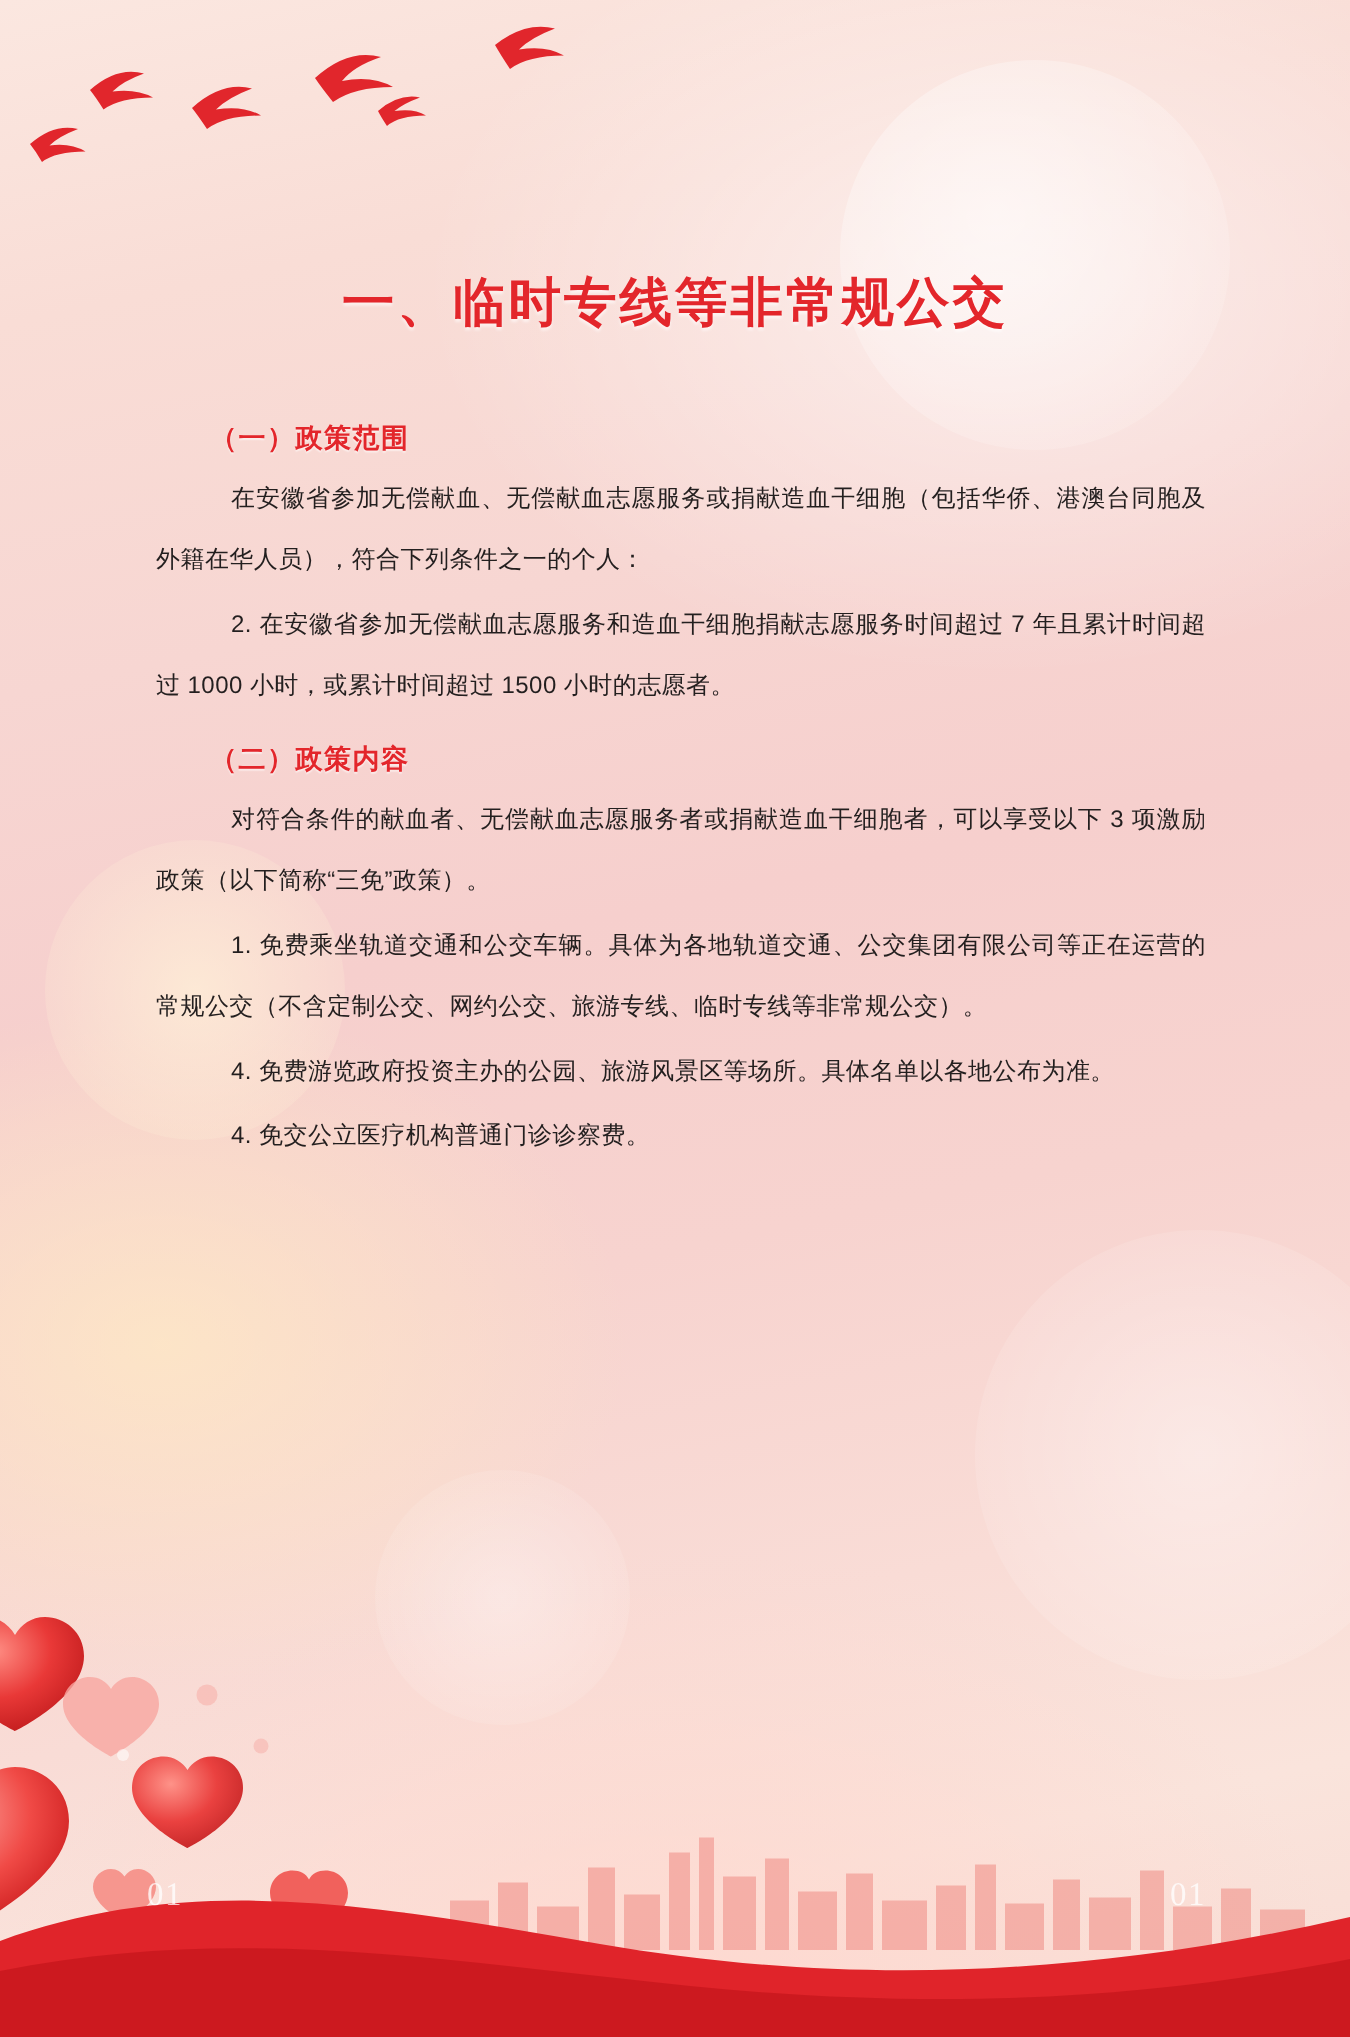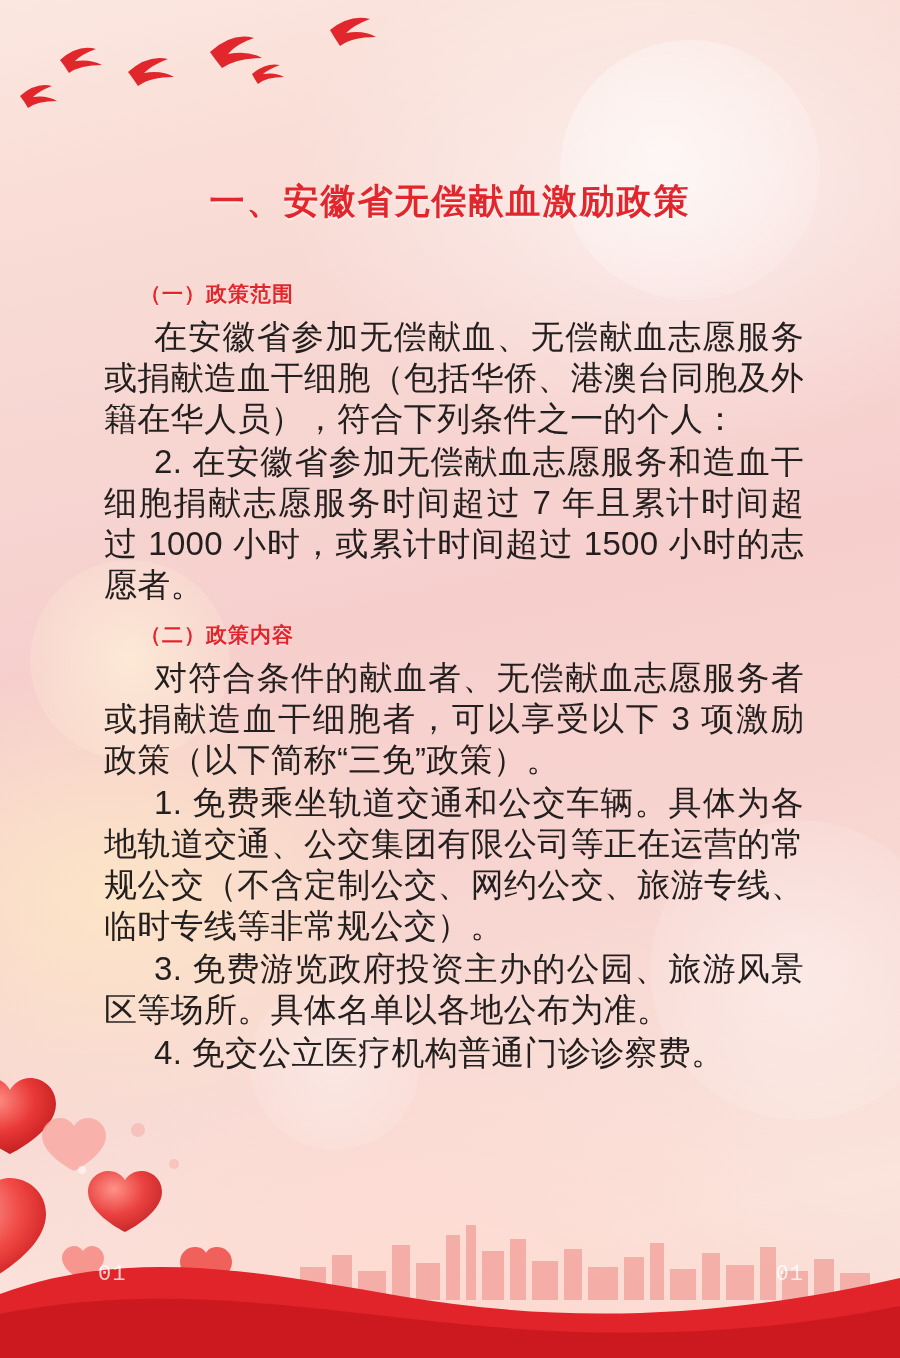--- a/index.html
+++ b/index.html
@@ -66,33 +66,33 @@
 
   .content {
     position: absolute;
     top: 262px;
     left: 104px;
     width: 700px;
   }
 
   .sub-title {
     color: #e3262b;
-    font-size: 21px;
+    font-size: 18px;
     font-weight: bold;
     margin: 18px 0 8px 36px;
     letter-spacing: 1px;
     text-shadow: 0 1px 1px rgba(255,255,255,0.55);
   }
   .sub-title.second {
     margin-top: 16px;
   }
 
   p.para {
     margin: 0 0 2px 0;
-    font-size: 33px;
+    font-size: 16px;
     line-height: 41px;
     color: #231f1f;
     text-indent: 50px;
     text-align: justify;
     letter-spacing: 0.3px;
   }
 
   
   .hearts {
     position: absolute;
@@ -119,22 +119,22 @@
     width: 900px;
     height: 120px;
     pointer-events: none;
   }
 
   .page-num {
     position: absolute;
     font-size: 22px;
     color: rgba(255,255,255,0.78);
     letter-spacing: 1px;
-    bottom: 71px;
-    font-family: Liberation Mono, monospace;
+    bottom: 82px;
+    font-family: Liberation Serif, serif;
   }
   .page-num.left { left: 98px; }
   .page-num.right { right: 96px; }
 </style>
 </head>
 <body>
 
 <div class="page">
 
   <div class="blob" style="width:260px;height:260px;left:560px;top:40px;background:radial-gradient(circle at 40% 40%, rgba(255,255,255,0.55), rgba(255,255,255,0));"></div>
@@ -146,32 +146,32 @@
     <g fill="#e1262c">
       <path d="M210 52 q22 -20 44 -14 q-18 6 -26 16 q20 -4 34 4 q-26 0 -40 10 q-8 -10 -12 -16z"></path>
       <path d="M330 30 q20 -16 40 -11 q-16 6 -24 14 q18 -3 30 4 q-24 0 -36 9 q-6 -9 -10 -16z"></path>
       <path d="M128 72 q20 -18 40 -13 q-16 6 -24 14 q18 -3 30 4 q-24 0 -36 9 q-6 -9 -10 -14z"></path>
       <path d="M60 60 q18 -16 36 -11 q-14 5 -21 12 q16 -2 27 4 q-22 0 -33 8 q-5 -8 -9 -13z"></path>
       <path d="M20 96 q16 -14 32 -10 q-13 5 -19 11 q14 -2 24 4 q-20 0 -29 7 q-4 -7 -8 -12z"></path>
       <path d="M252 74 q14 -12 28 -9 q-11 4 -17 9 q13 -2 21 3 q-18 0 -26 7 q-4 -6 -6 -10z"></path>
     </g>
   </svg>
 
-  <div class="main-title">一、安徽省无偿献血激励政策</div>
+  <div class="main-title">一、临时专线等非常规公交</div>
 
   <div class="content">
 
     <h2 class="sub-title">（一）政策范围</h2>
     <p class="para">在安徽省参加无偿献血、无偿献血志愿服务或捐献造血干细胞（包括华侨、港澳台同胞及外籍在华人员），符合下列条件之一的个人：</p>
     <p class="para">2. 在安徽省参加无偿献血志愿服务和造血干细胞捐献志愿服务时间超过 7 年且累计时间超过 1000 小时，或累计时间超过 1500 小时的志愿者。</p>
 
     <h2 class="sub-title second">（二）政策内容</h2>
     <p class="para">对符合条件的献血者、无偿献血志愿服务者或捐献造血干细胞者，可以享受以下 3 项激励政策（以下简称“三免”政策）。</p>
     <p class="para">1. 免费乘坐轨道交通和公交车辆。具体为各地轨道交通、公交集团有限公司等正在运营的常规公交（不含定制公交、网约公交、旅游专线、临时专线等非常规公交）。</p>
-    <p class="para">3. 免费游览政府投资主办的公园、旅游风景区等场所。具体名单以各地公布为准。</p>
+    <p class="para">4. 免费游览政府投资主办的公园、旅游风景区等场所。具体名单以各地公布为准。</p>
     <p class="para">4. 免交公立医疗机构普通门诊诊察费。</p>
 
   </div>
 
   <svg class="hearts" viewBox="0 0 330 250" xmlns="http://www.w3.org/2000/svg">
     <defs>
       <radialGradient id="hg1" cx="35%" cy="30%" r="75%">
         <stop offset="0%" stop-color="#ff8a80"></stop>
         <stop offset="55%" stop-color="#e8302f"></stop>
         <stop offset="100%" stop-color="#bf1214"></stop>

